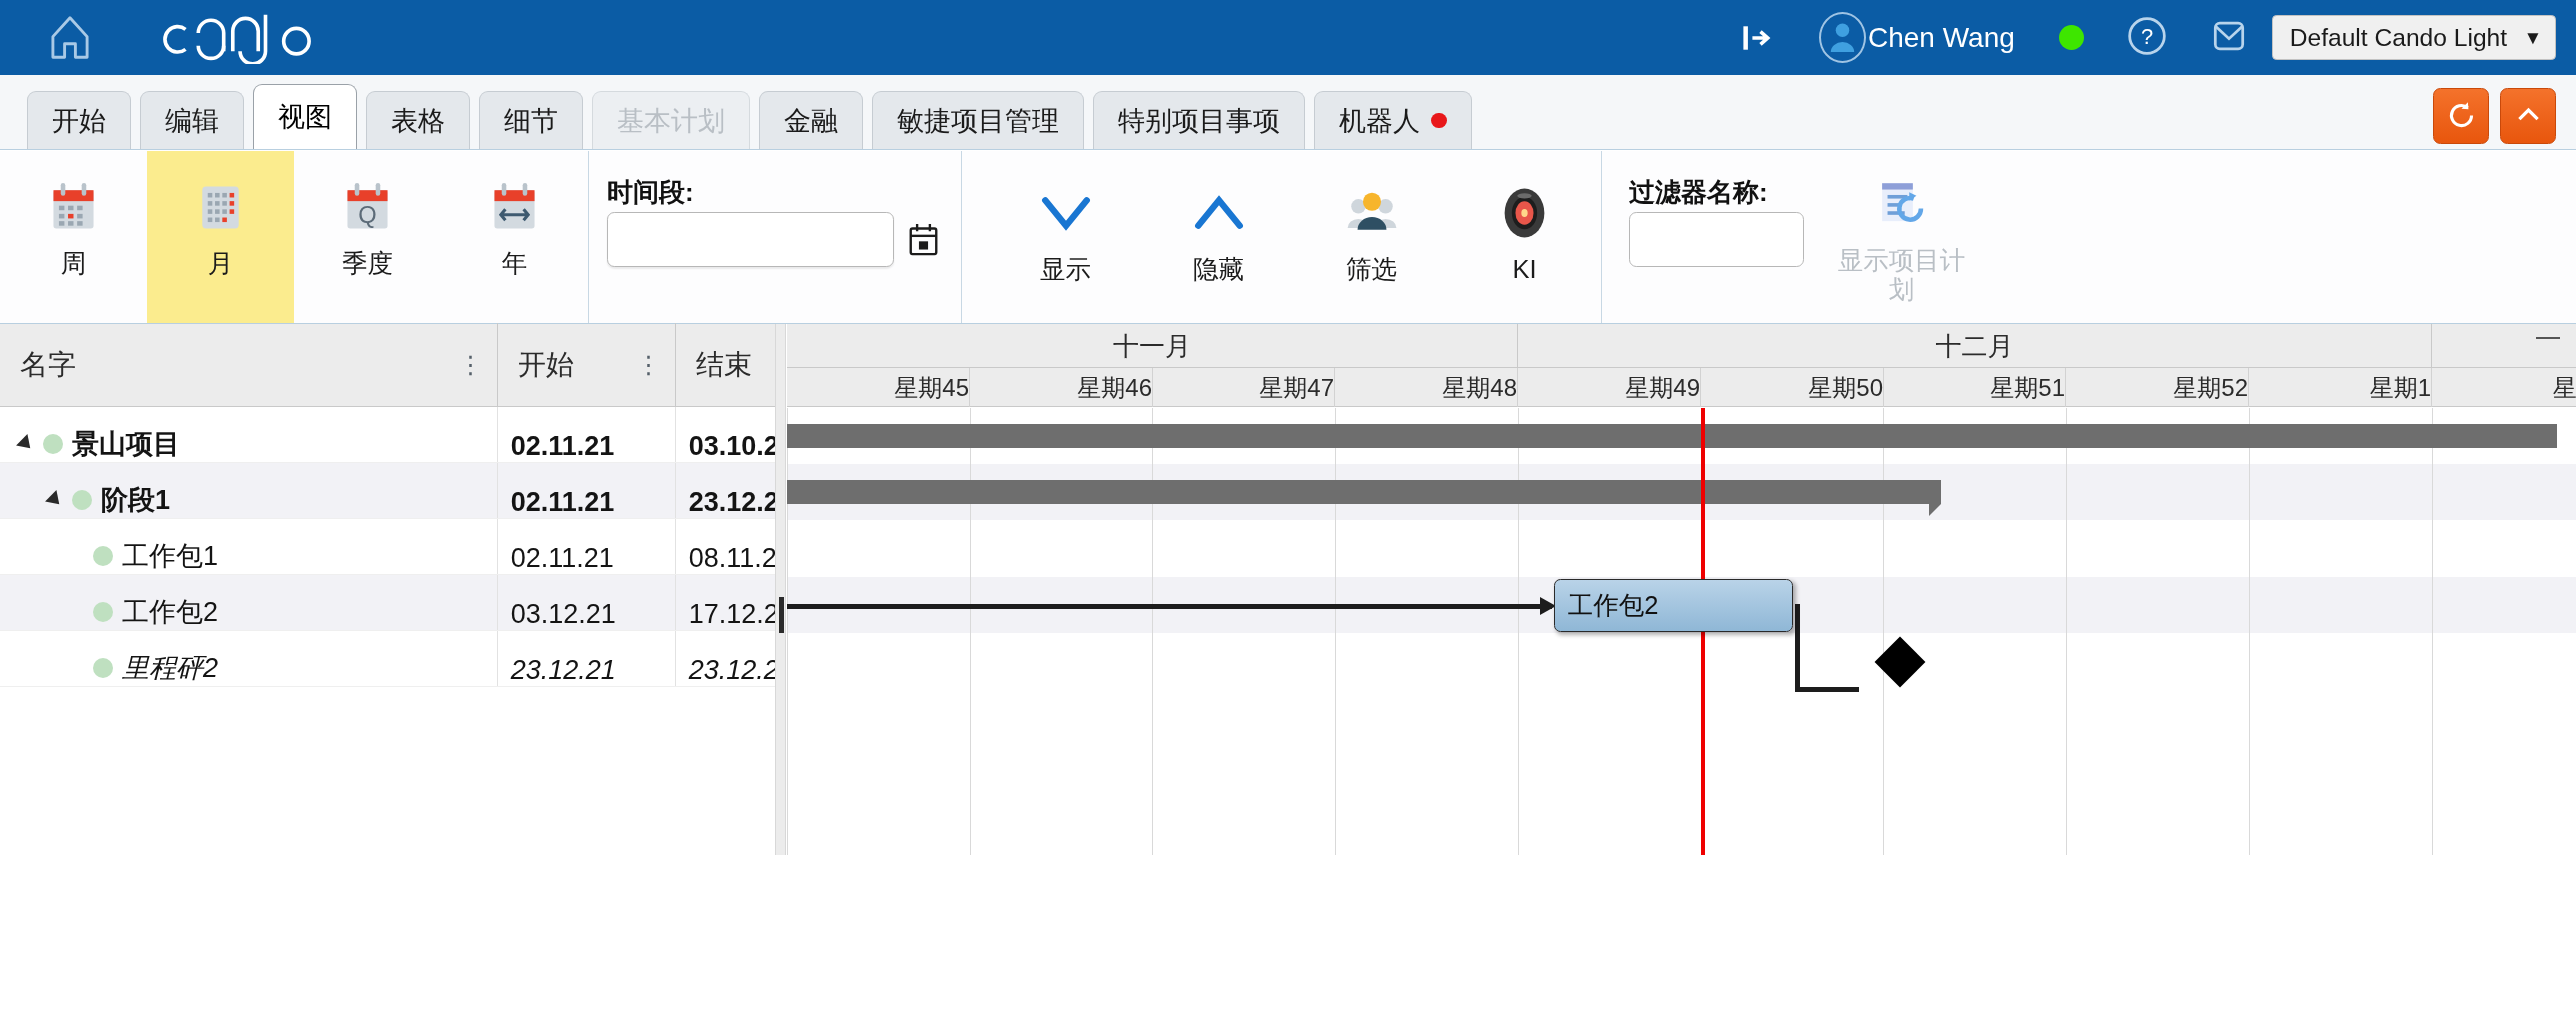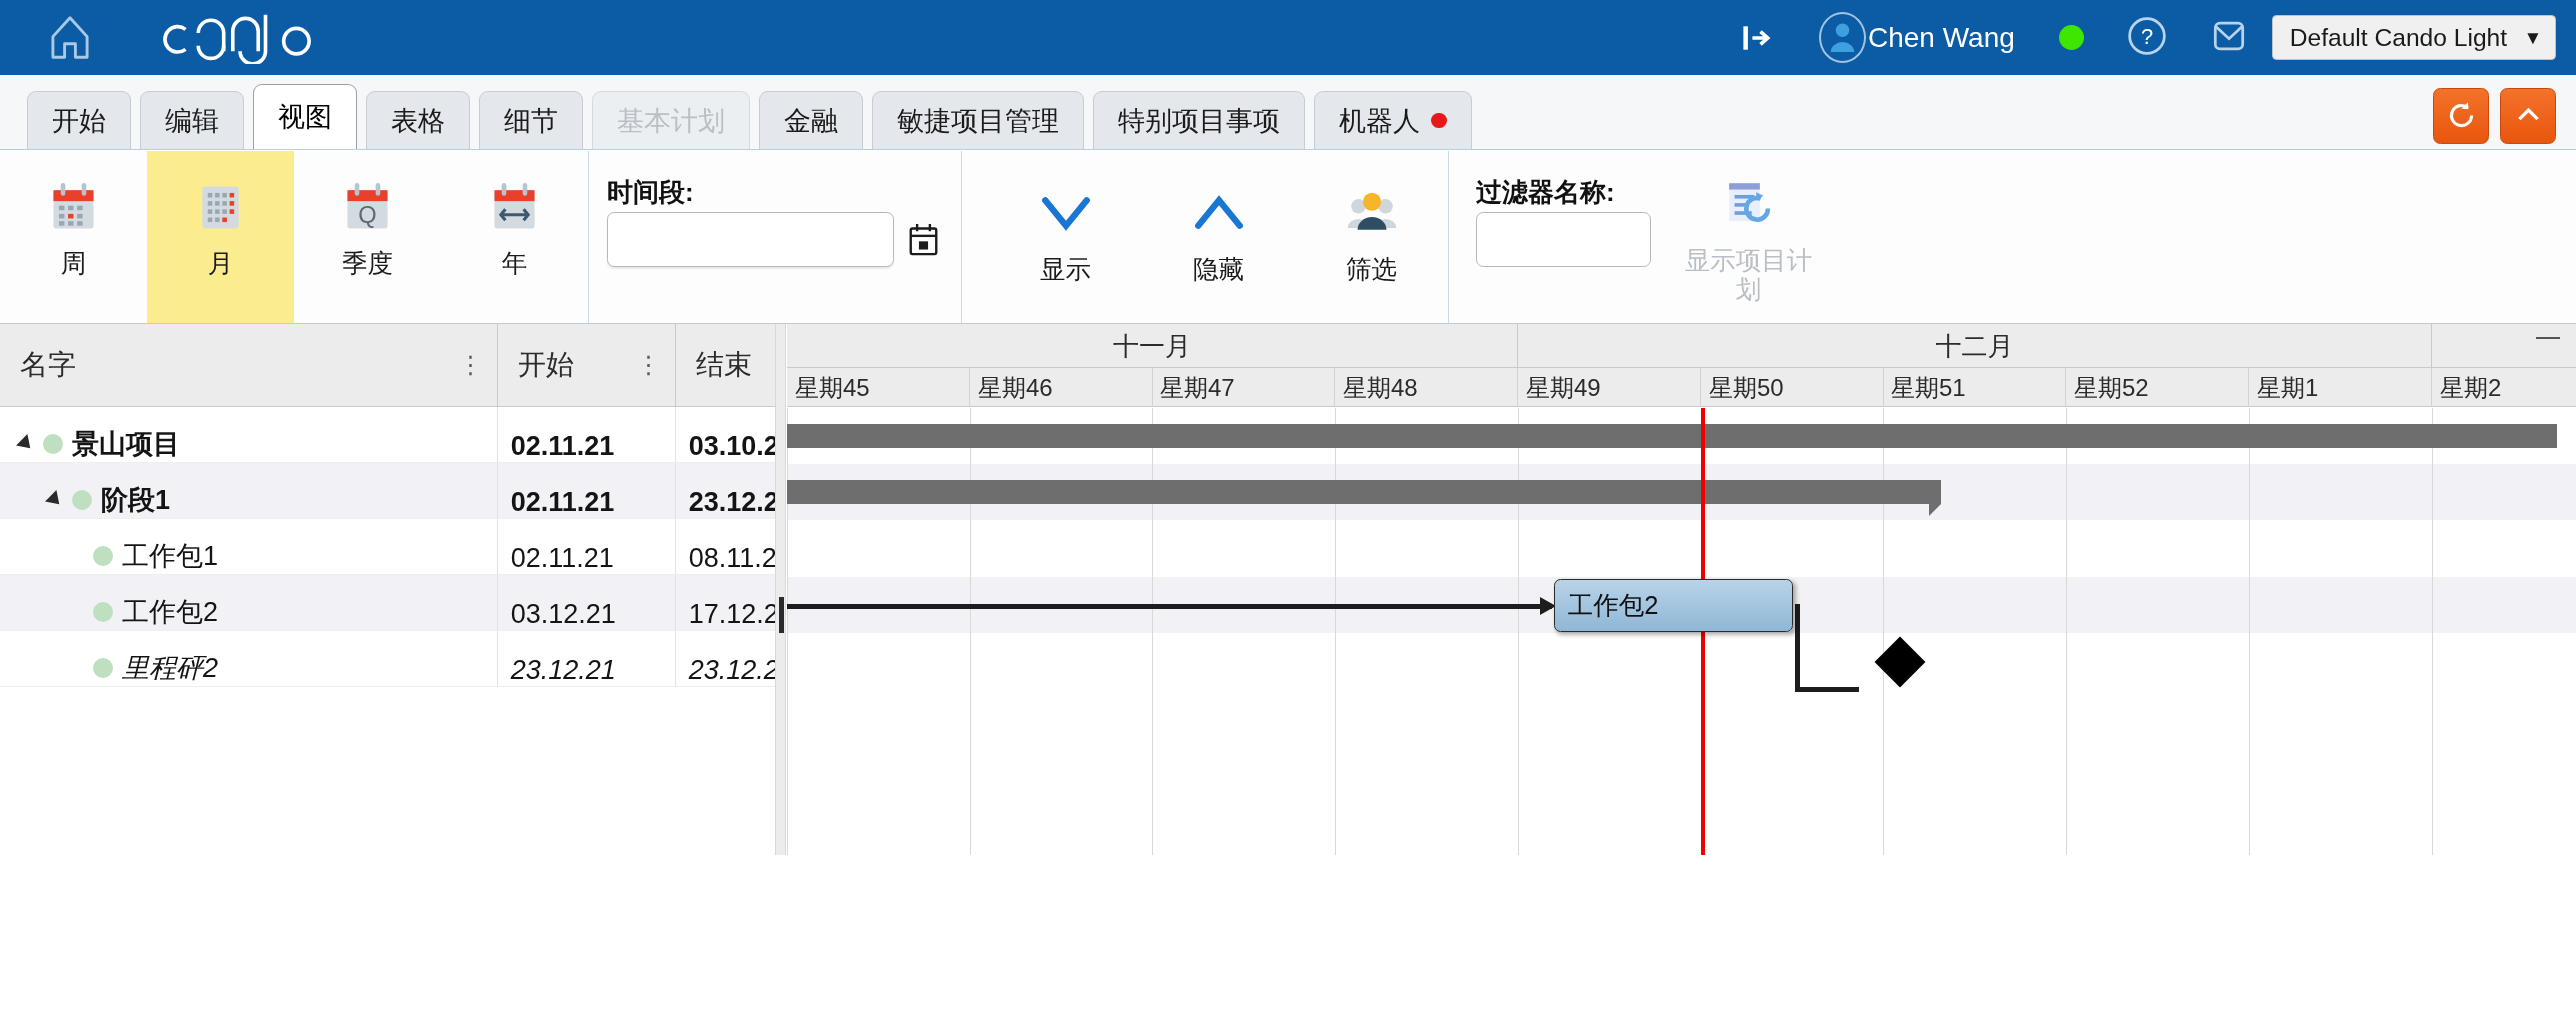--- a/index.html
+++ b/index.html
@@ -139,22 +139,22 @@
     background: #ececec; border-left: 0.9px solid #d8d8d8; border-right:0.9px solid #d8d8d8; cursor: col-resize; }
   .splitter-handle { position: absolute; left: 2.7px; top: 273px; width: 5.5px; height: 36px; background: #2b2b2b; }
 
   .chart-pane { position: absolute; left: 787px; top: 0; right: 0; height: 100%; overflow: hidden; background: #fff; }
   .month-row { position: relative; height: 44px; background: #ececec; border-bottom: 0.9px solid #c9c9c9; }
   .month-cell { position: absolute; top: 0; height: 44px; border-right: 0.9px solid #c9c9c9;
     display: flex; align-items: center; justify-content: center;
     font-size: 26px; color: #2b2b2b; }
   .week-row { position: relative; height: 39px; background: #ececec; border-bottom: 0.9px solid #c9c9c9; }
   .week-cell { position: absolute; top: 0; height: 39px; border-right: 0.9px solid #d2d2d2;
-    display: flex; align-items: center; justify-content: flex-start;
-    font-size: 24px; color: #2b2b2b; padding-left: 8px; }
+    display: flex; align-items: center; justify-content: flex-end;
+    font-size: 24px; color: #2b2b2b; }
   .collapse-minus { position: absolute; right: 16.4px; top: 12.7px; width: 24px; height: 2.7px; background: #555; }
 
   .rows-area { position: absolute; left: 0; top: 84px; right: 0; bottom: 0; }
   .vline { position: absolute; top: 0; bottom: 0; width: 0.9px; background: #d9d9d9; }
   .rowband { position: absolute; left: 0; right: 0; height: 56px; }
   .rowband.alt { background: #f2f2f6; }
   .rowband.plain { background: #ffffff; }
   .todayline { position: absolute; top: 0; bottom: 0; width: 3.6px; background: #ef0000; z-index: 6; }
 
   .summary-bar { position: absolute; height: 24px; background: #6e6e6e; z-index: 5; }
@@ -401,20 +401,32 @@
             <circle cx="16" cy="20" r="8" fill="#cfd6dc"></circle>
             <path d="M4 44 a12 10 0 0 1 24 0 z" fill="#cfd6dc"></path>
             <circle cx="46" cy="20" r="8" fill="#cfd6dc"></circle>
             <path d="M34 44 a12 10 0 0 1 24 0 z" fill="#cfd6dc"></path>
             <circle cx="31" cy="15" r="10" fill="#f7b52c"></circle>
             <path d="M15 46 a16 14 0 0 1 32 0 z" fill="#2e4f63"></path>
           </svg>
         </div>
         <div class="glabel">筛选</div>
       </div>
+      <div class="btn-v" style="width: 153px; padding-top: 33px;">
+        <div class="icon-box">
+          <svg width="51" height="56" viewBox="0 0 56 62">
+            <ellipse cx="28" cy="31" rx="22" ry="27" fill="#3a3a3a"></ellipse>
+            <ellipse cx="28" cy="31" rx="14" ry="18" fill="#1d1d1d"></ellipse>
+            <ellipse cx="28" cy="31" rx="10" ry="13" fill="#e8564a"></ellipse>
+            <ellipse cx="28" cy="31" rx="3.5" ry="4.5" fill="#ffd88a"></ellipse>
+            <ellipse cx="28" cy="12" rx="8" ry="3" fill="#6b6b6b"></ellipse>
+          </svg>
+        </div>
+        <div class="glabel">KI</div>
+      </div>
     </div>
 
   <div class="rgroup">
     <div class="field-group" style="padding-left:27px;">
       <div class="field-label">过滤器名称:</div>
       <input class="txtinput" style="width: 175px; box-shadow: none;" value="" placeholder="">
     </div>
     <div class="btn-v" style="width:155px;padding-top:24px;">
       <div class="icon-box">
         <svg width="56" height="56" viewBox="0 0 62 62" aria-hidden="true">

